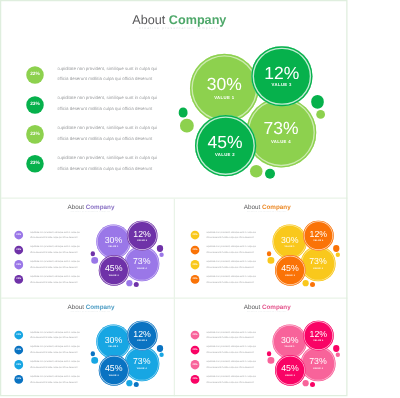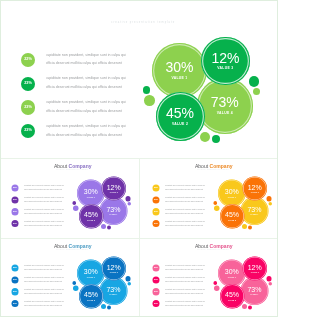--- a/index.html
+++ b/index.html
@@ -25,20 +25,21 @@
   .bigc .lbl{position:absolute;left:0;width:100%;font-weight:700;line-height:1;}
   .dot{position:absolute;border-radius:50%;}
 </style>
 </head>
 <body>
 
 <div class="page" id="page">
   <div class="frame"></div>
 <div class="slide" style="left: 0px; top: 0px; width: 281px; height: 158px;">
       <div style="position: absolute; left: 0px; top: 0px; width: 281px; height: 158px; transform-origin: 0px 0px; transform: scale(1);">
+        <div class="ttl" style="font-size: 10.1px; top: 11.2px; left: 3px; width: 281px; text-align: center;"><span class="a" style="color: rgb(90, 90, 92);">About</span> <span class="b" style="color: rgb(78, 168, 106);">Company</span></div>
         <div class="sub" style="font-size: 2.7px; letter-spacing: 0.93px; top: 21.3px; left: 2.7px; width: 281px; text-align: center;">creative presentation template</div>
         <div class="bul" style="width: 14.4px; height: 14.4px; left: 20.8px; top: 52.9px; background: rgb(141, 209, 78); font-size: 3.8px;">
           <span>22%</span>
         </div>
         <div class="txtline" style="position: absolute; left: 45.6px; width: 80px; top: 52.6px; font-size: 3.55px; line-height: 4.3px; color: rgb(155, 157, 159); white-space: nowrap; overflow: hidden;">cupiditate non provident, similique sunt in culpa qui</div>
         <div class="txtline" style="position: absolute; left: 45.6px; width: 80px; top: 61.4px; font-size: 3.55px; line-height: 4.3px; color: rgb(155, 157, 159); white-space: nowrap; overflow: hidden;">officia deserunt mollitia culpa qui officia deserunt</div>
         <div class="bul" style="width: 14.4px; height: 14.4px; left: 20.8px; top: 76.6px; background: rgb(6, 177, 76); font-size: 3.8px;">
           <span>23%</span>
         </div>
         <div class="txtline" style="position: absolute; left: 45.6px; width: 80px; top: 76.3px; font-size: 3.55px; line-height: 4.3px; color: rgb(155, 157, 159); white-space: nowrap; overflow: hidden;">cupiditate non provident, similique sunt in culpa qui</div>

